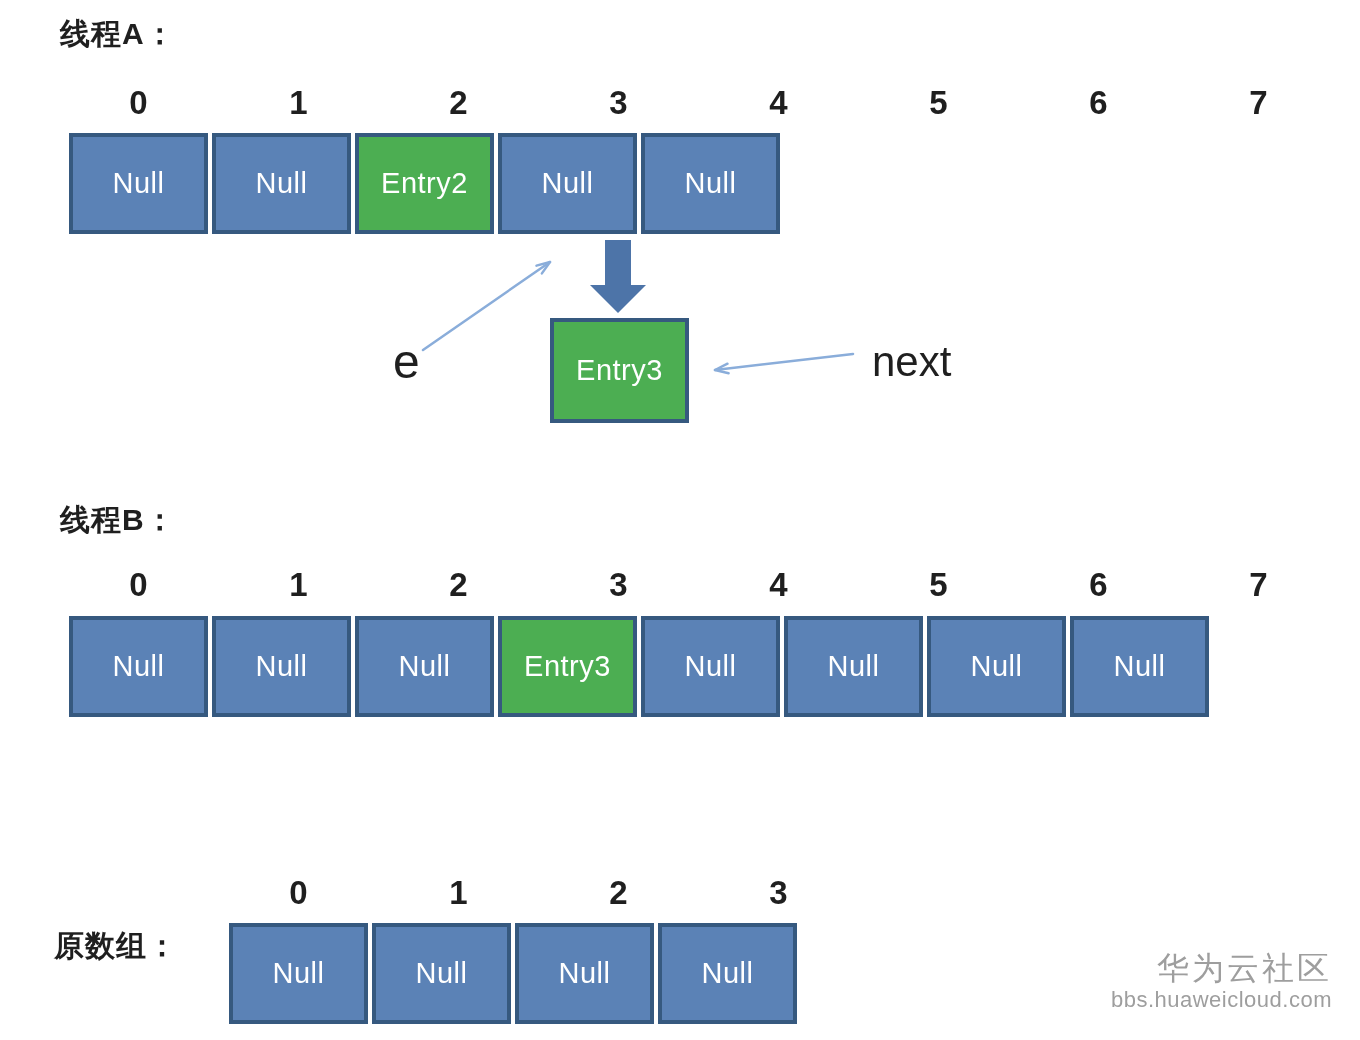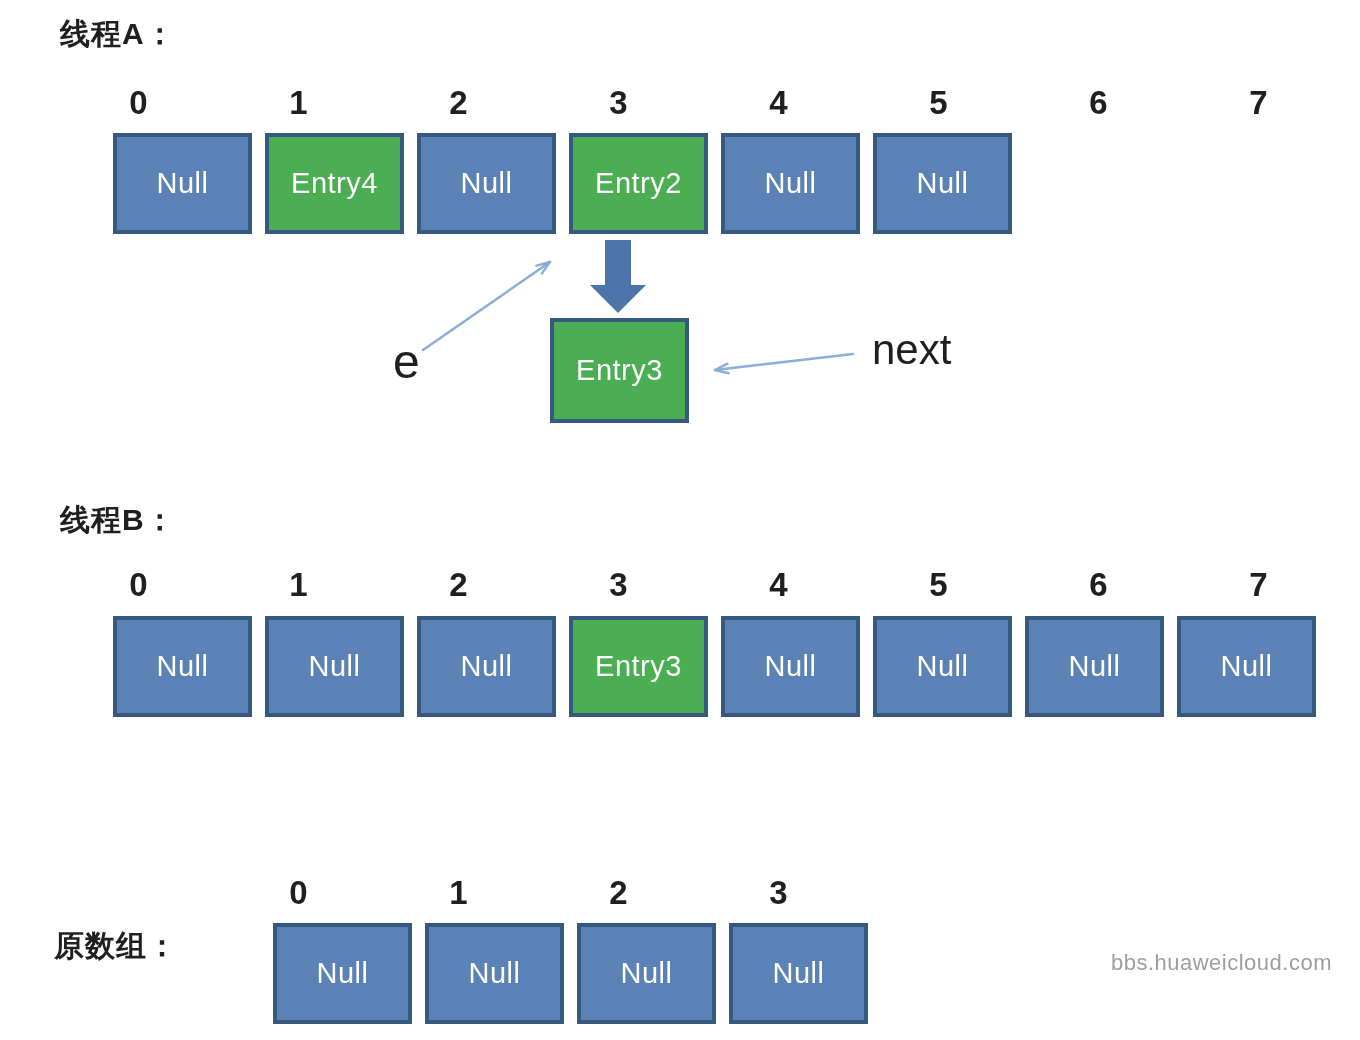--- a/index.html
+++ b/index.html
@@ -29,22 +29,21 @@
     width: 139px;
     text-align: center;
     font-size: 33px;
     font-weight: 700;
     color: var(--text-dark, #1f1f1f);
   }
 
   .cell-row {
     position: absolute;
     display: flex;
-    gap: 13px;
-    margin-left: 44px;
+    gap: 4px;
   }
   .cell {
     box-sizing: border-box;
     width: 139px;
     height: 101px;
     border: 4px solid var(--cell-border, #36597f);
     background: var(--cell-blue, #5b82b6);
     display: flex;
     align-items: center;
     justify-content: center;
@@ -72,21 +71,21 @@
   }
 
   .e-label {
     position: absolute;
     left: 393px; top: 334px;
     font-size: 48px;
     color: var(--text-dark, #1f1f1f);
   }
   .next-label {
     position: absolute;
-    left: 872px; top: 326px;
+    left: 872px; top: 338px;
     font-size: 42px;
     color: var(--text-dark, #1f1f1f);
   }
 
   .orig-label {
     position: absolute;
     left: 54px; top: 926px;
     font-size: 30px;
     font-weight: 700;
     color: var(--text-dark, #1f1f1f);
@@ -116,21 +115,20 @@
     <div class="idx">2</div>
     <div class="idx">3</div>
     <div class="idx">4</div>
     <div class="idx">5</div>
     <div class="idx">6</div>
     <div class="idx">7</div>
   </div>
 
   <div class="cell-row" style="left:69px; top:133px;">
     <div class="cell" data-type="null">Null</div>
-    <div class="cell" data-type="entry">Entry4</div>
     <div class="cell" data-type="null">Null</div>
     <div class="cell" data-type="entry">Entry2</div>
     <div class="cell" data-type="null">Null</div>
     <div class="cell" data-type="null">Null</div>
   </div>
 
   <svg class="svg-abs" style="left:586px; top:240px;" width="64" height="76" viewBox="0 0 64 76">
     <path class="thick-arrow-shape" d="M19,0 H45 V45 H60 L32,73 L4,45 H19 Z"></path>
   </svg>
 
@@ -184,16 +182,17 @@
   </div>
 
   <div class="cell-row" style="left:229px; top:923px;">
     <div class="cell" data-type="null">Null</div>
     <div class="cell" data-type="null">Null</div>
     <div class="cell" data-type="null">Null</div>
     <div class="cell" data-type="null">Null</div>
   </div>
 
   <div class="watermark">
+    <div class="wm-name">华为云社区</div>
     <div class="wm-url">bbs.huaweicloud.com</div>
   </div>
 
 </div>
 
 </body></html>

